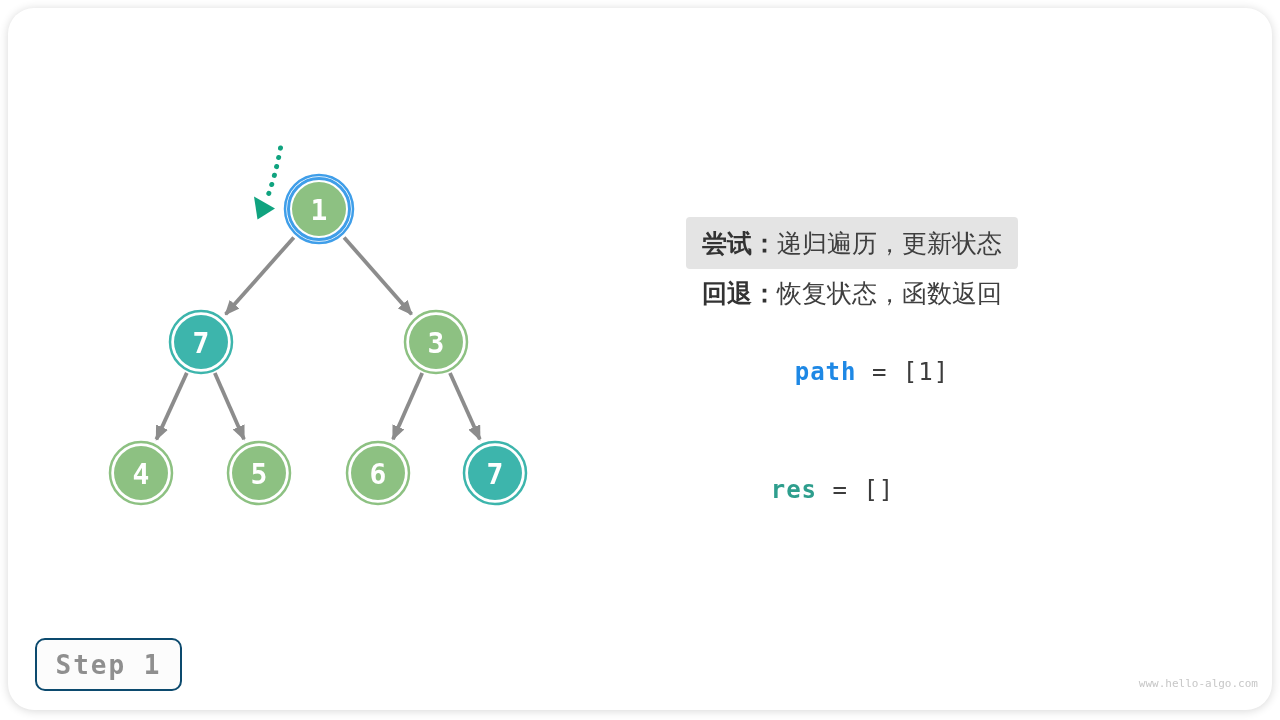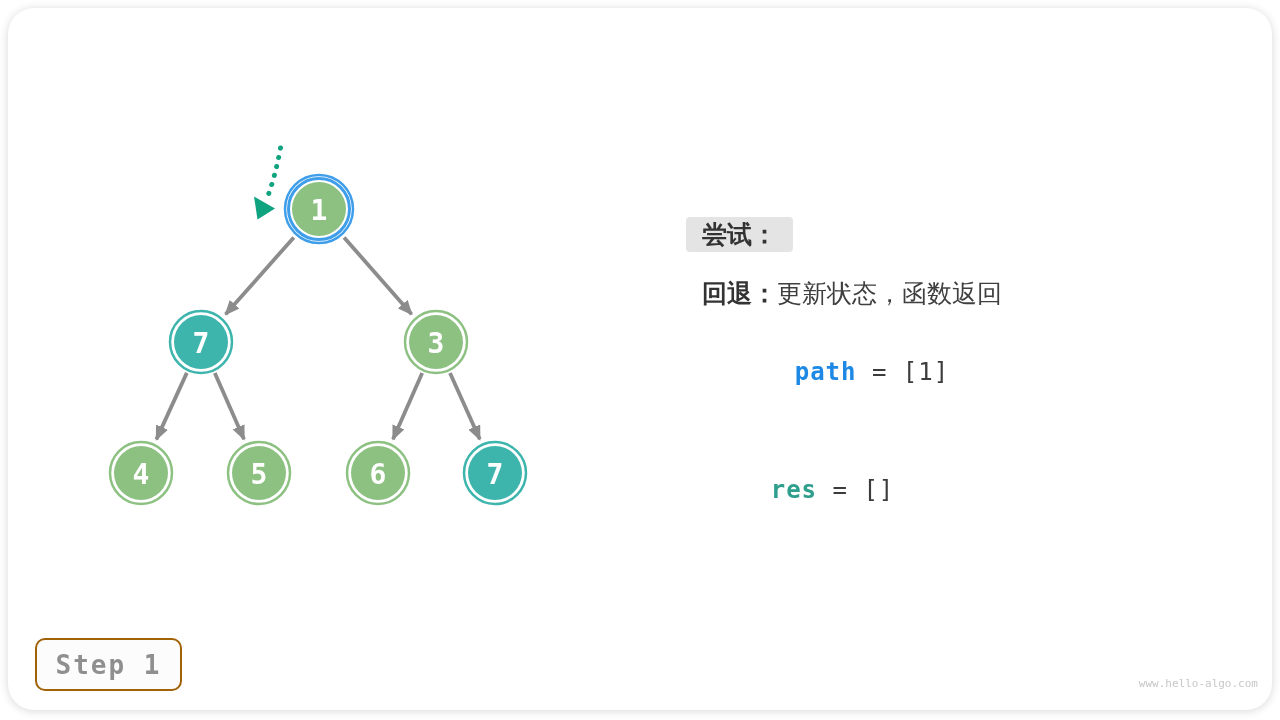--- a/index.html
+++ b/index.html
@@ -45,21 +45,21 @@
   .panel {
     position: absolute;
     left: 0;
     top: 0;
     z-index: 3;
   }
   .try-line {
     position: absolute;
     left: 686px;
     top: 217px;
-    height: 35px;
+    height: 52px;
     display: flex;
     align-items: center;
     padding: 0 16px;
     border-radius: 4px;
     font-size: 25px;
     color: #3f3f3f;
     white-space: nowrap;
   }
   .back-line {
     position: absolute;
@@ -86,21 +86,21 @@
   .path-line { left: 702px; top: 330px; }
   .res-line  { left: 678px; top: 448px; }
   .var-name { font-weight: bold; margin-top: 32px; }
   .step-box {
     position: absolute;
     left: 35px;
     top: 638px;
     width: 147px;
     height: 53px;
     box-sizing: border-box;
-    border: 2px solid #a16207;
+    border: 2px solid #0c4a6e;
     border-radius: 10px;
     background: #fcfcfc;
     display: flex;
     align-items: center;
     justify-content: center;
     font-family: "DejaVu Sans Mono", "Liberation Mono", monospace;
     font-weight: bold;
     font-size: 26px;
     color: #8f8f8f;
     letter-spacing: 2px;
@@ -177,23 +177,24 @@
           <circle cx="495" cy="473" r="27" fill="#3db5ac"></circle>
           <circle cx="495" cy="473" r="31" fill="none" stroke="#3db5ac" stroke-width="2.5"></circle>
           <text x="495" y="474" class="node-label">7</text>
         </g>
       </g>
   </svg>
 
   <div class="panel">
     <div class="try-line" style="background: rgb(228, 228, 228);">
       <span class="kw">尝试：</span>
+        <span>递归遍历，更新状态</span>
     </div>
     <div class="back-line">
-      <span class="kw">回退：</span><span>更新状态，函数返回</span>
+      <span class="kw">回退：</span><span>恢复状态，函数返回</span>
     </div>
     <div class="code-line path-line">
       <span class="var-name" style="color: rgb(30, 136, 229);">path</span><span> = [1]</span>
     </div>
     <div class="code-line res-line">
       <span class="var-name" style="color: rgb(46, 158, 141);">res</span><span> = []</span>
     </div>
   </div>
 
   <div class="step-box">

